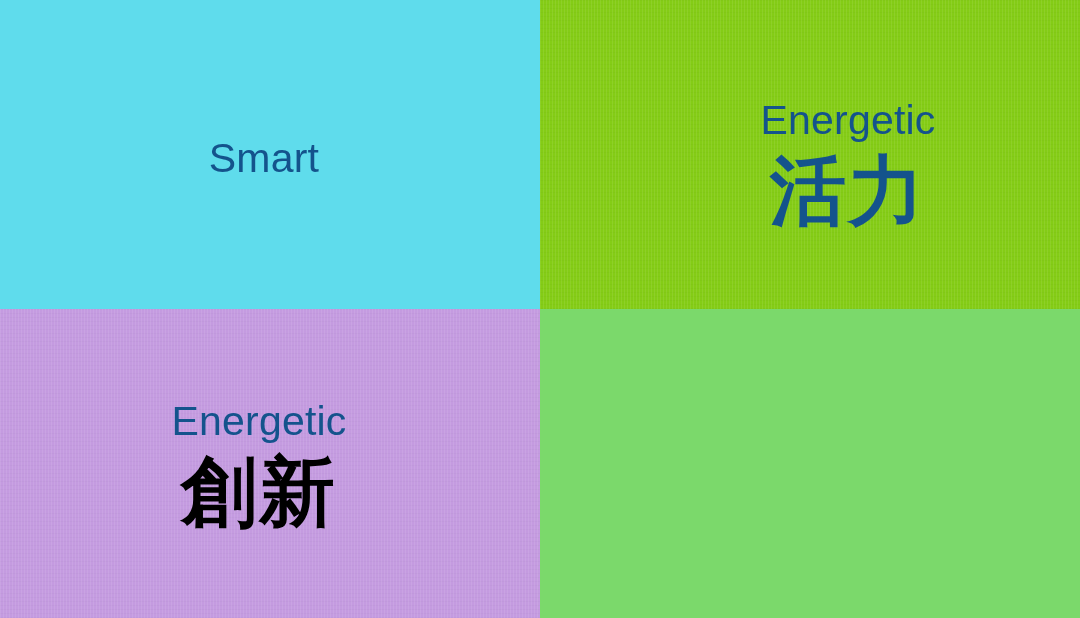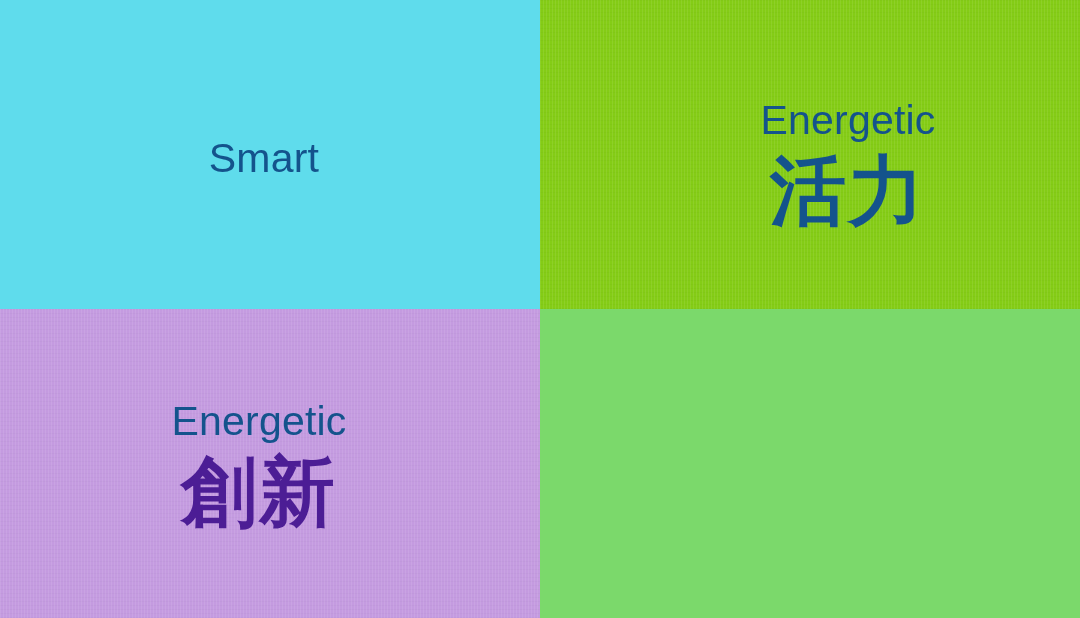--- a/index.html
+++ b/index.html
@@ -106,21 +106,21 @@
     <div class="text-block">
       <div class="label-en" style="color: rgb(20, 83, 140);">Energetic</div>
       <div class="label-zh" style="color: rgb(20, 83, 140);">活力</div>
     </div>
   </div>
 
   <div class="quadrant tex-on" id="quadrant-innovative" style="background-color: rgb(196, 155, 224);">
     <div class="texture"></div>
     <div class="text-block">
       <div class="label-en" style="color: rgb(20, 83, 140);">Energetic</div>
-      <div class="label-zh" style="color: #4c1d95;">創新</div>
+      <div class="label-zh" style="color: #000000;">創新</div>
     </div>
   </div>
 
   <div class="quadrant" id="quadrant-sustainable" style="background-color: rgb(123, 217, 107);">
     <div class="texture"></div>
     <div class="text-block">
     </div>
   </div>
 
 </div>

